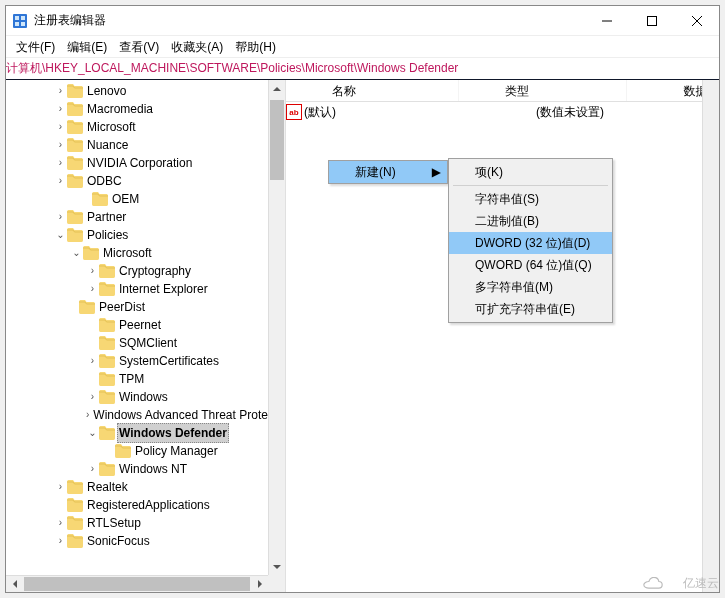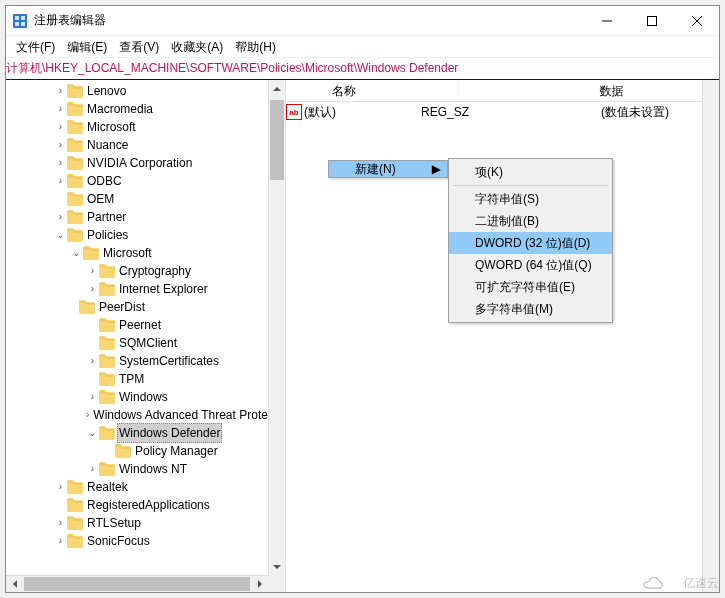--- a/index.html
+++ b/index.html
@@ -16,38 +16,38 @@
 .addressbar { height: 22px; display: flex; align-items: center; border-bottom: 1px solid #0f172a; color: #be185d; white-space: nowrap; overflow: hidden; }
 .body { flex: 1; display: flex; overflow: hidden; }
 .tree-pane { width: 280px; border-right: 1px solid #e0e0e0; overflow: hidden; position: relative; }
 .tree-scroll { position: absolute; left: 0; top: 0; right: 17px; bottom: 17px; overflow: hidden; }
 .tree { padding: 2px 0 2px 0; }
 .tree-row { display: flex; align-items: center; height: 18px; line-height: 18px; white-space: nowrap; }
 .exp { width: 13px; text-align: center; color: #555; font-size: 10px; cursor: default; }
 .exp.empty { visibility: hidden; }
 .folder { width: 16px; height: 14px; margin-right: 2px; }
 .lbl { padding: 0 2px; }
-.lbl.sel { background: #d0d0d0; border: 1px dotted #888; padding: 0 1px; }
+.lbl.sel { background: #d0d0d0; border: 1px dotted #888; padding: 0 1px; font-weight: bold; }
 .vscroll { position: absolute; top: 0; right: 0; bottom: 17px; width: 17px; background: #f0f0f0; border-left: 1px solid #ddd; }
 .vscroll .btn { height: 17px; display: flex; align-items: center; justify-content: center; }
 .vscroll .thumb { position: absolute; left: 1px; right: 1px; top: 20px; height: 80px; background: #c0c0c0; }
 .hscroll { position: absolute; left: 0; right: 17px; bottom: 0; height: 17px; background: #f0f0f0; border-top: 1px solid #ddd; display: flex; }
 .hscroll .btn { width: 17px; display: flex; align-items: center; justify-content: center; }
 .hscroll .thumb { flex: 1; margin: 1px; background: #c0c0c0; }
 .corner { position: absolute; right: 0; bottom: 0; width: 17px; height: 17px; background: #f0f0f0; }
 .list-pane { flex: 1; position: relative; overflow: hidden; }
 .lv-header { display: flex; height: 22px; border-bottom: 1px solid #e0e0e0; }
 .lv-header span { padding-left: 8px; line-height: 22px; border-right: 1px solid #f4f4f4; margin-left: 38px; }
 .lv-row { display: flex; height: 20px; align-items: center; }
 .lv-row .cell { padding-left: 0; overflow: hidden; }
 .lv-icon { width: 16px; height: 16px; margin-right: 2px; background: #fff; border: 1px solid #d00; display: inline-flex; align-items: center; justify-content: center; font-size: 8px; color: #d00; font-weight: bold; }
 .list-vscroll { position: absolute; top: 0; right: 0; bottom: 0; width: 17px; background: #f0f0f0; border-left: 1px solid #ddd; }
 .ctx { position: absolute; background: #f0f0f0; border: 1px solid #a0a0a0; box-shadow: 2px 2px 2px rgba(0,0,0,0.15); }
 .ctx1 { left: 328px; top: 160px; width: 120px; }
-.ctx1 .item { height: 16px; display: flex; align-items: center; padding: 0 16px 0 26px; background: #91c9f7; position: relative; }
+.ctx1 .item { height: 22px; display: flex; align-items: center; padding: 0 16px 0 26px; background: #91c9f7; position: relative; }
 .ctx1 .arrow { position: absolute; right: 6px; }
 .ctx2 { left: 448px; top: 158px; width: 165px; padding: 2px 0; }
 .ctx2 .item { height: 22px; display: flex; align-items: center; padding-left: 26px; }
 .ctx2 .item.hl { background: #91c9f7; }
 .ctx2 .sep { height: 1px; background: #d0d0d0; margin: 2px 4px; }
 .watermark { position: absolute; right: 6px; bottom: 6px; font-size: 13px; color: #bbb; display: flex; align-items: center; gap: 20px; }
 .watermark svg { width: 20px; height: 14px; }
 .col-name { width: 135px; }
 .col-type { width: 130px; }
 .col-data { flex: 1; text-align: center; }
@@ -141,21 +141,21 @@
               <span class="lbl">NVIDIA Corporation</span>
             </div>
             <div class="tree-row" style="padding-left: 48px;">
               <span class="exp">›</span>
               <svg class="folder" viewBox="0 0 16 14">
                 <path d="M0 2c0-1 .5-2 1.5-2H6l1.5 2H14c1 0 2 .5 2 1.5V12c0 1-.5 2-1.5 2H1.5C.5 14 0 13 0 12V2z" fill="#f7d774"></path>
                 <path d="M0 2h6l1.5 2H16" fill="none" stroke="#d9b340" stroke-width="0.6"></path>
               </svg>
               <span class="lbl">ODBC</span>
             </div>
-            <div class="tree-row" style="padding-left: 48px;">
+            <div class="tree-row" style="padding-left: 73px;">
               <span class="exp empty">›</span>
               <svg class="folder" viewBox="0 0 16 14">
                 <path d="M0 2c0-1 .5-2 1.5-2H6l1.5 2H14c1 0 2 .5 2 1.5V12c0 1-.5 2-1.5 2H1.5C.5 14 0 13 0 12V2z" fill="#f7d774"></path>
                 <path d="M0 2h6l1.5 2H16" fill="none" stroke="#d9b340" stroke-width="0.6"></path>
               </svg>
               <span class="lbl">OEM</span>
             </div>
             <div class="tree-row" style="padding-left: 48px;">
               <span class="exp">›</span>
               <svg class="folder" viewBox="0 0 16 14">
@@ -335,28 +335,28 @@
               <path d="M2 0l4 4-4 4z" fill="#555"></path>
             </svg>
           </div>
       </div>
       <div class="corner"></div>
     </div>
 
     <div class="list-pane">
       <div class="lv-header">
         <span class="col-name">名称</span>
+        <span class="col-type">类型</span>
         <span class="col-data">数据</span>
       </div>
       <div class="lv-row">
         <span class="cell col-name" style="display:flex;align-items:center">
           <span class="lv-icon">ab</span>
           <span>(默认)</span>
         </span>
-        <span class="cell col-type">REG_SZ</span>
         <span class="cell col-data">(数值未设置)</span>
       </div>
       <div class="list-vscroll"></div>
     </div>
 
   </div>
 </div>
 
 <div class="ctx ctx1">
   <div class="item">
@@ -365,22 +365,22 @@
   </div>
 </div>
 
 <div class="ctx ctx2">
   <div class="item">项(K)</div>
   <div class="sep"></div>
   <div class="item">字符串值(S)</div>
   <div class="item">二进制值(B)</div>
   <div class="item hl">DWORD (32 位)值(D)</div>
   <div class="item">QWORD (64 位)值(Q)</div>
+  <div class="item">多字符串值(M)</div>
   <div class="item">可扩充字符串值(E)</div>
-  <div class="item">多字符串值(M)</div>
 </div>
 
 <div class="watermark">
   <svg viewBox="0 0 24 16">
       <path d="M19 13c2 0 4-1.5 4-4s-2-4-4-4c-.5-3-3-5-6-5S8 2 7 5c-3 0-6 1.5-6 4s3 4 6 4h12z" fill="none" stroke="#bbb" stroke-width="1.4"></path>
     </svg>
   <span>亿速云</span>
 </div>
 
 </body></html>

